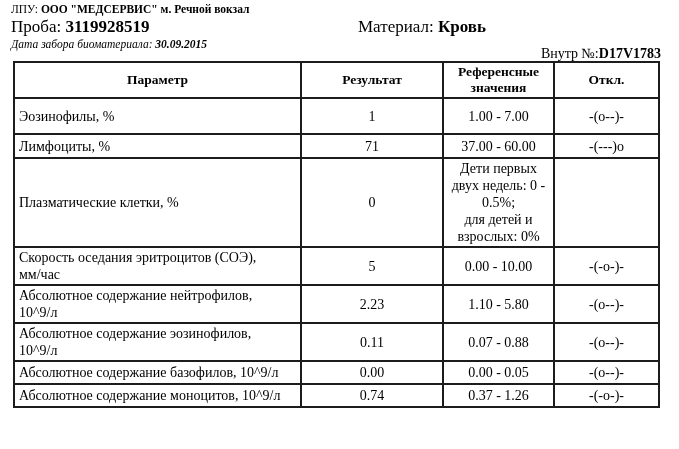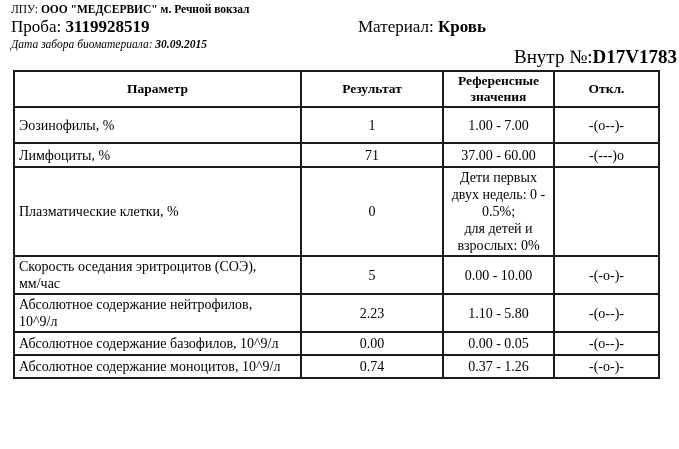--- a/index.html
+++ b/index.html
@@ -8,24 +8,24 @@
     font-family: "Liberation Serif", serif;
     color: #000;
     position: relative;
     overflow: hidden;
   }
   .b { font-weight: bold; }
   .hdr-lpu      { position: absolute; top: 3px;  left: 11px;  font-size: 11.5px; }
   .hdr-sample   { position: absolute; top: 17px; left: 11px;  font-size: 17px; text-align: center; }
   .hdr-material { position: absolute; top: 17px; left: 358px; font-size: 17px; text-align: right; }
   .hdr-date     { position: absolute; top: 38px; left: 11px;  font-size: 11.5px; font-style: italic; }
-  .hdr-internal { position: absolute; top: 46px; right: 2px;  font-size: 19px; }
+  .hdr-internal { position: absolute; top: 46px; right: 18px;  font-size: 14px; }
 
   table.results {
-    position: absolute; top: 70px; left: 13px;
+    position: absolute; top: 61px; left: 13px;
     width: 645px;
     border-collapse: collapse;
     table-layout: fixed;
     padding-left: 34px;
   }
   .results th, .results td {
     border: 2px solid #1c1c1c;
     font-size: 14px;
     line-height: 17px;
     vertical-align: middle;
@@ -114,20 +114,27 @@
         <td class="ref">0.00 - 10.00</td>
         <td class="dev">-(-o-)-</td>
       </tr>
       <tr style="height:37px">
         <td class="param">Абсолютное содержание нейтрофилов,
 10^9/л</td>
         <td class="res">2.23</td>
         <td class="ref">1.10 - 5.80</td>
         <td class="dev">-(o--)-</td>
       </tr>
+      <tr style="height:37px">
+        <td class="param">Абсолютное содержание эозинофилов,
+10^9/л</td>
+        <td class="res">0.11</td>
+        <td class="ref">0.07 - 0.88</td>
+        <td class="dev">-(o--)-</td>
+      </tr>
       <tr style="height:23px">
         <td class="param">Абсолютное содержание базофилов, 10^9/л</td>
         <td class="res">0.00</td>
         <td class="ref">0.00 - 0.05</td>
         <td class="dev">-(o--)-</td>
       </tr>
       <tr style="height:23px">
         <td class="param">Абсолютное содержание моноцитов, 10^9/л</td>
         <td class="res">0.74</td>
         <td class="ref">0.37 - 1.26</td>

